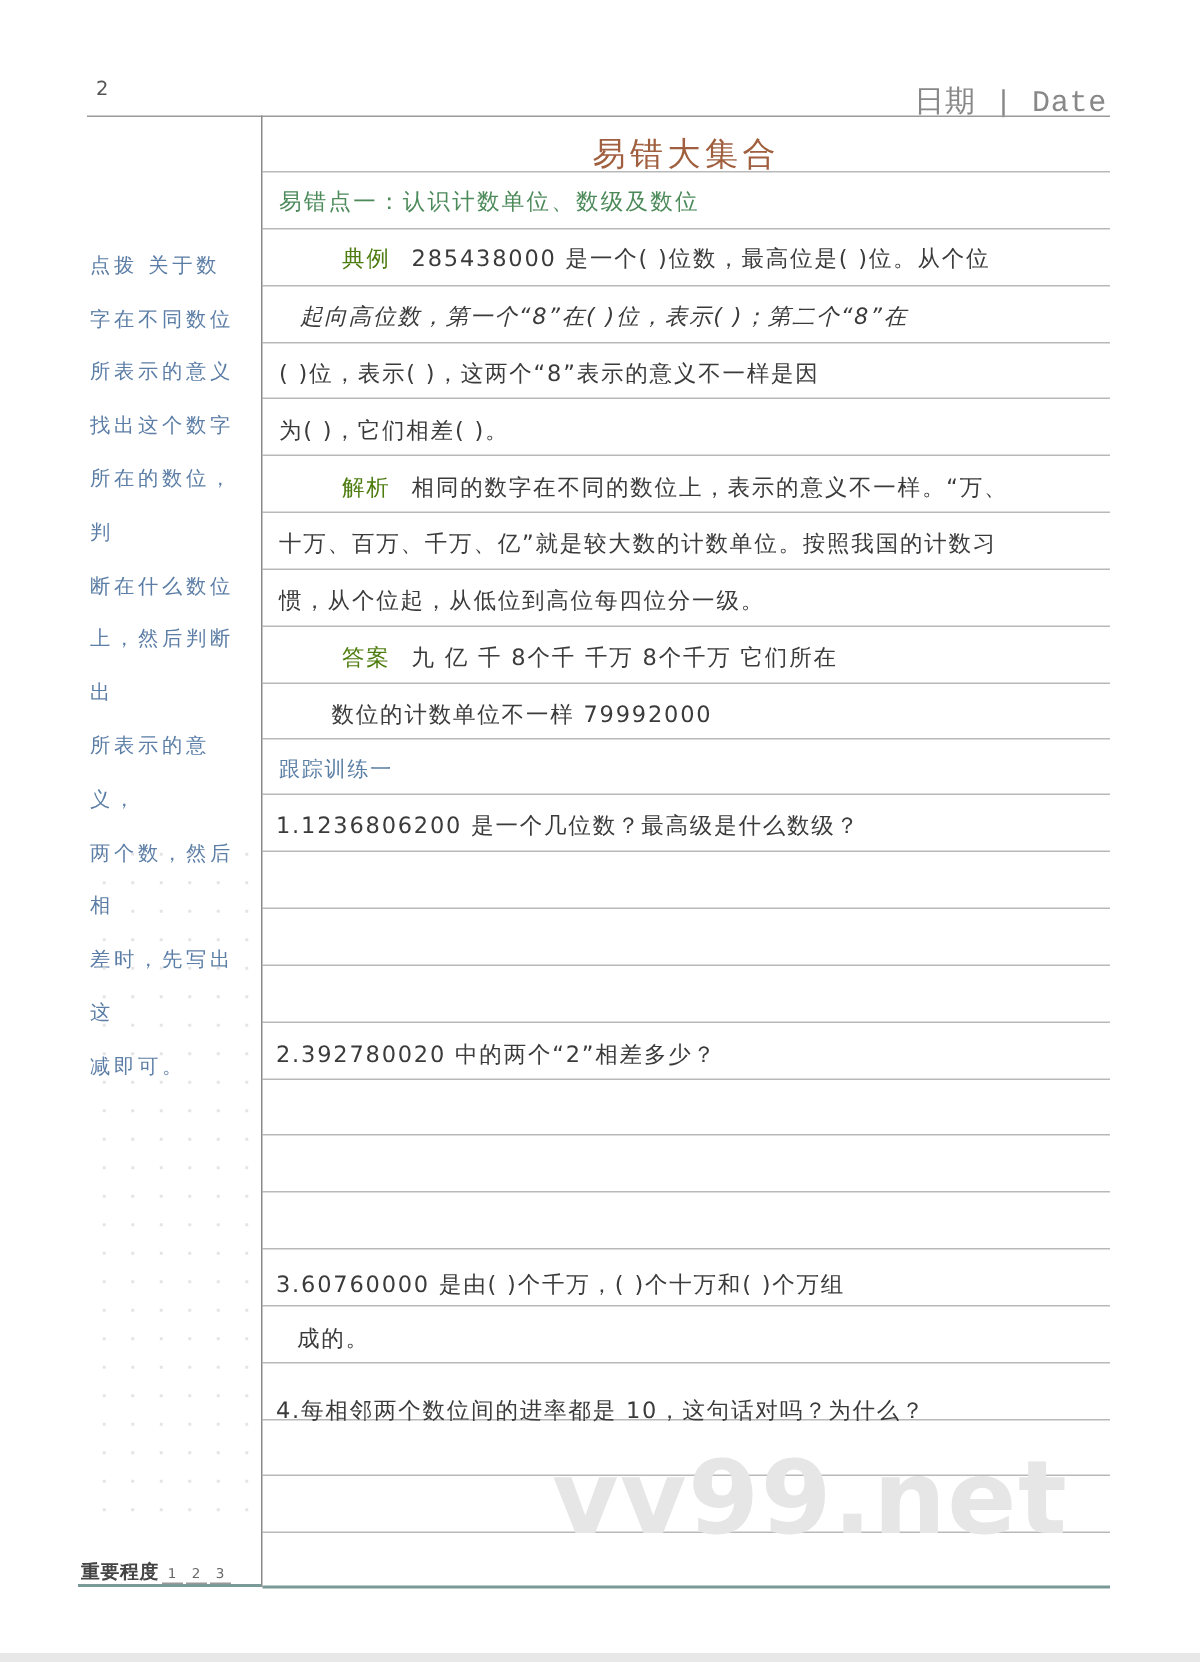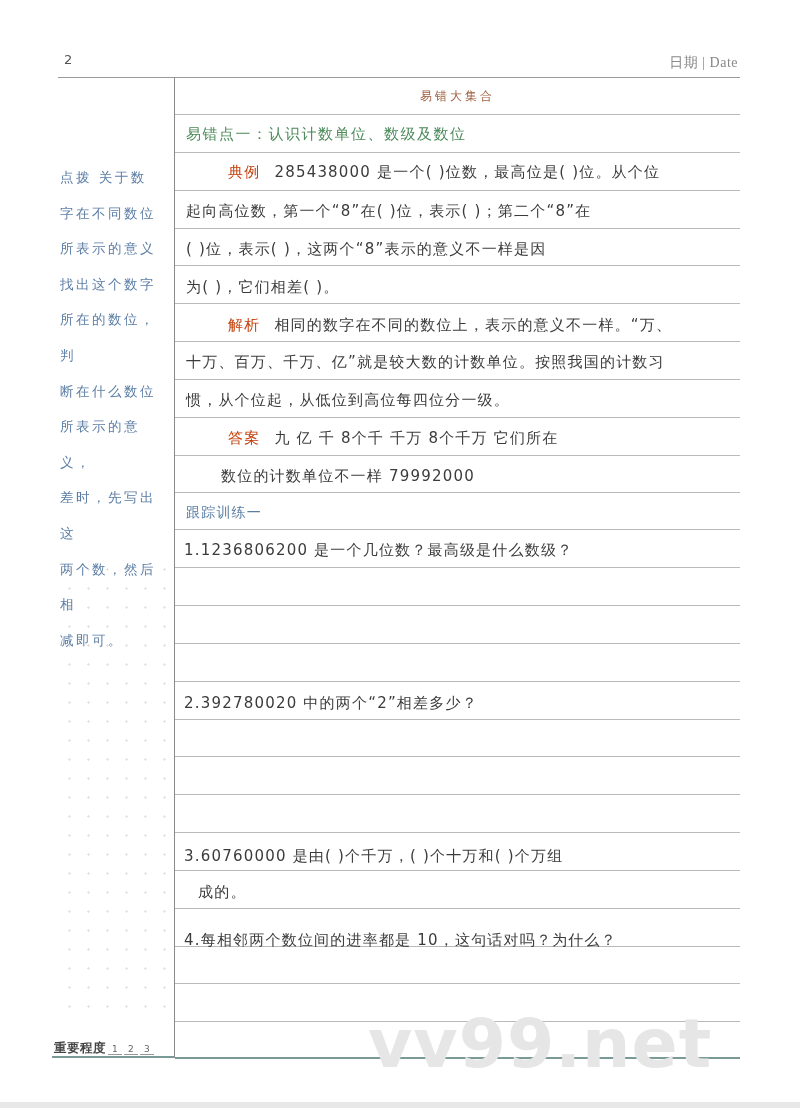--- a/index.html
+++ b/index.html
@@ -1,39 +1,39 @@
 <!DOCTYPE html>
 <html><head>
 <meta charset="utf-8">
 <style>
   html, body { margin: 0; padding: 0; }
   body {
     width: 800px; height: 1108px; background: #ffffff; position: relative; overflow: hidden;
     font-family: "DejaVu Sans", "Liberation Sans", sans-serif; color: #3a3a3a;
   }
   .page-number { position: absolute; left: 64px; top: 52px; font-size: 13px; color: #555; }
-  .date-label { position: absolute; right: 62px; top: 54px; font-size: 14px; color: #888; font-family: Liberation Serif, serif; letter-spacing: 0.5px; }
+  .date-label { position: absolute; right: 62px; top: 54px; font-size: 20px; color: #888; font-family: Liberation Mono, monospace; letter-spacing: 0.5px; }
   .rule { position: absolute; height: 1px; background: #9a9a9a; }
   .rule.light { background: #b9b9b9; }
   .rule.bottom { background: #7a9a98; height: 2px; }
   .vdivider { position: absolute; left: 174px; top: 77px; width: 1px; height: 981px; background: #8a8a8a; }
   .line { position: absolute; font-size: 15px; white-space: nowrap; color: #3b3b3b; letter-spacing: 1.2px; }
-  .title { position: absolute; left: 175px; width: 565px; text-align: center; top: 88px; font-size: 12px; color: #a06040; letter-spacing: 3px; }
+  .title { position: absolute; left: 175px; width: 565px; text-align: center; top: 88px; font-size: 22px; color: #a06040; letter-spacing: 3px; }
   .section-title { color: #4c8a5a; font-size: 15px; letter-spacing: 1.5px; }
-  .label-orange { color: #c2410c; margin-right: 14px; }
+  .label-orange { color: #4d7c0f; margin-right: 14px; }
   .label-blue { color: #5a7fa5; }
   .sidebar-note { position: absolute; left: 60px; top: 160px; width: 108px; font-size: 13.5px; line-height: 35.6px; color: #5c7ea6; letter-spacing: 2.5px; }
   .sidebar-note p { margin: 0; }
   .dots { position: absolute; left: 60px; width: 110px; height: 460px; top: 560px;
     background-image: radial-gradient(circle, #d9d9d9 1px, transparent 1.3px);
     background-size: 19px 19px; opacity: .7; }
   .importance { position: absolute; left: 54px; top: 1040px; font-size: 12.5px; color: #444; font-weight: bold; letter-spacing: 0.5px; }
   .importance .lvl { font-weight: normal; font-size: 9px; color: #666; display: inline-block; width: 14px; text-align: center; border-bottom: 1px solid #999; margin-left: 2px; }
   .importance-underline { position: absolute; left: 52px; top: 1056px; width: 122px; height: 2px; background: #7a9a98; }
-  .watermark { position: absolute; left: 368px; top: 960px; font-size: 68px; font-weight: bold; color: #e6e6e6; letter-spacing: 1px; font-family: "DejaVu Sans", sans-serif; margin-top: 44px; }
+  .watermark { position: absolute; left: 368px; top: 960px; font-size: 68px; font-weight: bold; color: #e6e6e6; letter-spacing: 1px; font-family: "DejaVu Sans", sans-serif; }
   .footer-bar { position: absolute; left: 0; right: 0; bottom: 0; height: 6px; background: #e8e8e8; }
 </style>
 </head>
 <body>
 
 <div class="page-number">2</div>
 <div class="date-label">日期 | Date</div>
 
 <div class="rule" style="left:58px;width:682px;top:77px;"></div>
 <div class="rule light" style="left:175px;width:565px;top:114px;"></div>
@@ -65,21 +65,21 @@
 
 <div class="vdivider"></div>
 
 <div class="title">易错大集合</div>
 
 <div class="line section-title" style="left:186px;top:125px;text-align:right;">易错点一：认识计数单位、数级及数位</div>
 
 <div class="line" style="left:228px;top:163px;">
   <span class="label-orange">典例</span><span>285438000 是一个(      )位数，最高位是(      )位。从个位</span>
 </div>
-<div class="line" style="left:186px;top:202px;">起向高位数，第一个“8”在(      )位，表示(         )；第二个“8”在</div>
+<div class="line" style="left:200px;top:202px;font-style:italic;">起向高位数，第一个“8”在(      )位，表示(         )；第二个“8”在</div>
 <div class="line" style="left:186px;top:240px;">(      )位，表示(                    )，这两个“8”表示的意义不一样是因</div>
 <div class="line" style="left:186px;top:278px;">为(                              )，它们相差(              )。</div>
 
 <div class="line" style="left:228px;top:316px;">
   <span class="label-orange">解析</span><span>相同的数字在不同的数位上，表示的意义不一样。“万、</span>
 </div>
 <div class="line" style="left:186px;top:353px;">十万、百万、千万、亿”就是较大数的计数单位。按照我国的计数习</div>
 <div class="line" style="left:186px;top:391px;">惯，从个位起，从低位到高位每四位分一级。</div>
 
 <div class="line" style="left:228px;top:429px;">
@@ -97,23 +97,24 @@
 <div class="line" style="left:184px;top:919px;margin-top:12px;">4.每相邻两个数位间的进率都是 10，这句话对吗？为什么？</div>
 <div style="position:absolute;left:176px;top:948px;width:564px;height:108px;"></div>
 
 <div class="sidebar-note">
   <p>点拨   关于数</p>
   <p>字在不同数位</p>
   <p>所表示的意义</p>
   <p>找出这个数字</p>
   <p>所在的数位，判</p>
   <p>断在什么数位</p>
+  <p>上，然后判断出</p>
   <p>所表示的意义，</p>
+  <p>两个数，然后相</p>
   <p>差时，先写出这</p>
-  <p>两个数，然后相</p>
   <p>减即可。</p>
 </div>
 <div class="dots"></div>
 
 <div class="importance">
   <span>重要程度</span><span class="lvl">1</span><span class="lvl">2</span><span class="lvl">3</span>
 </div>
 <div class="importance-underline"></div>
 
 <div class="watermark">vv99.net</div>

